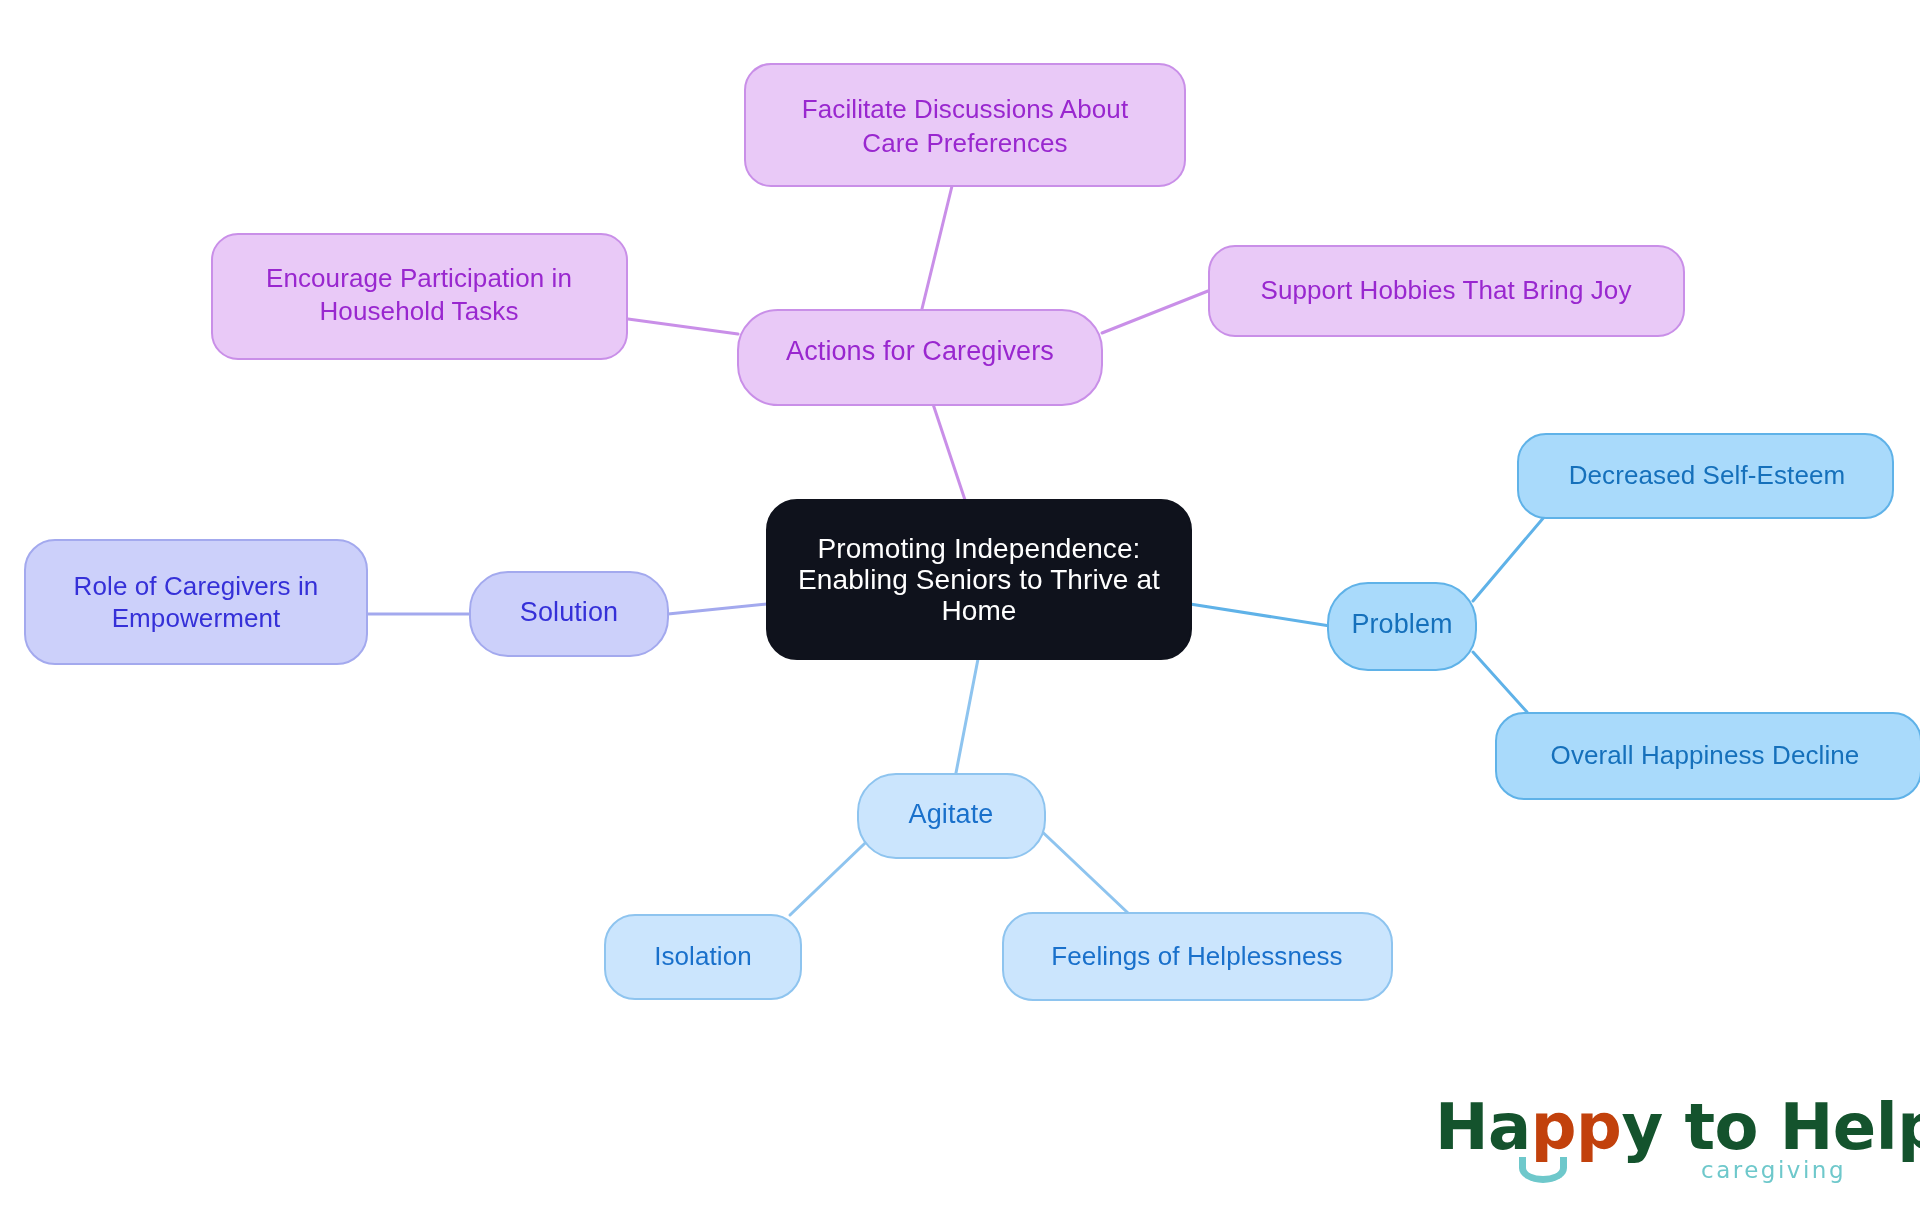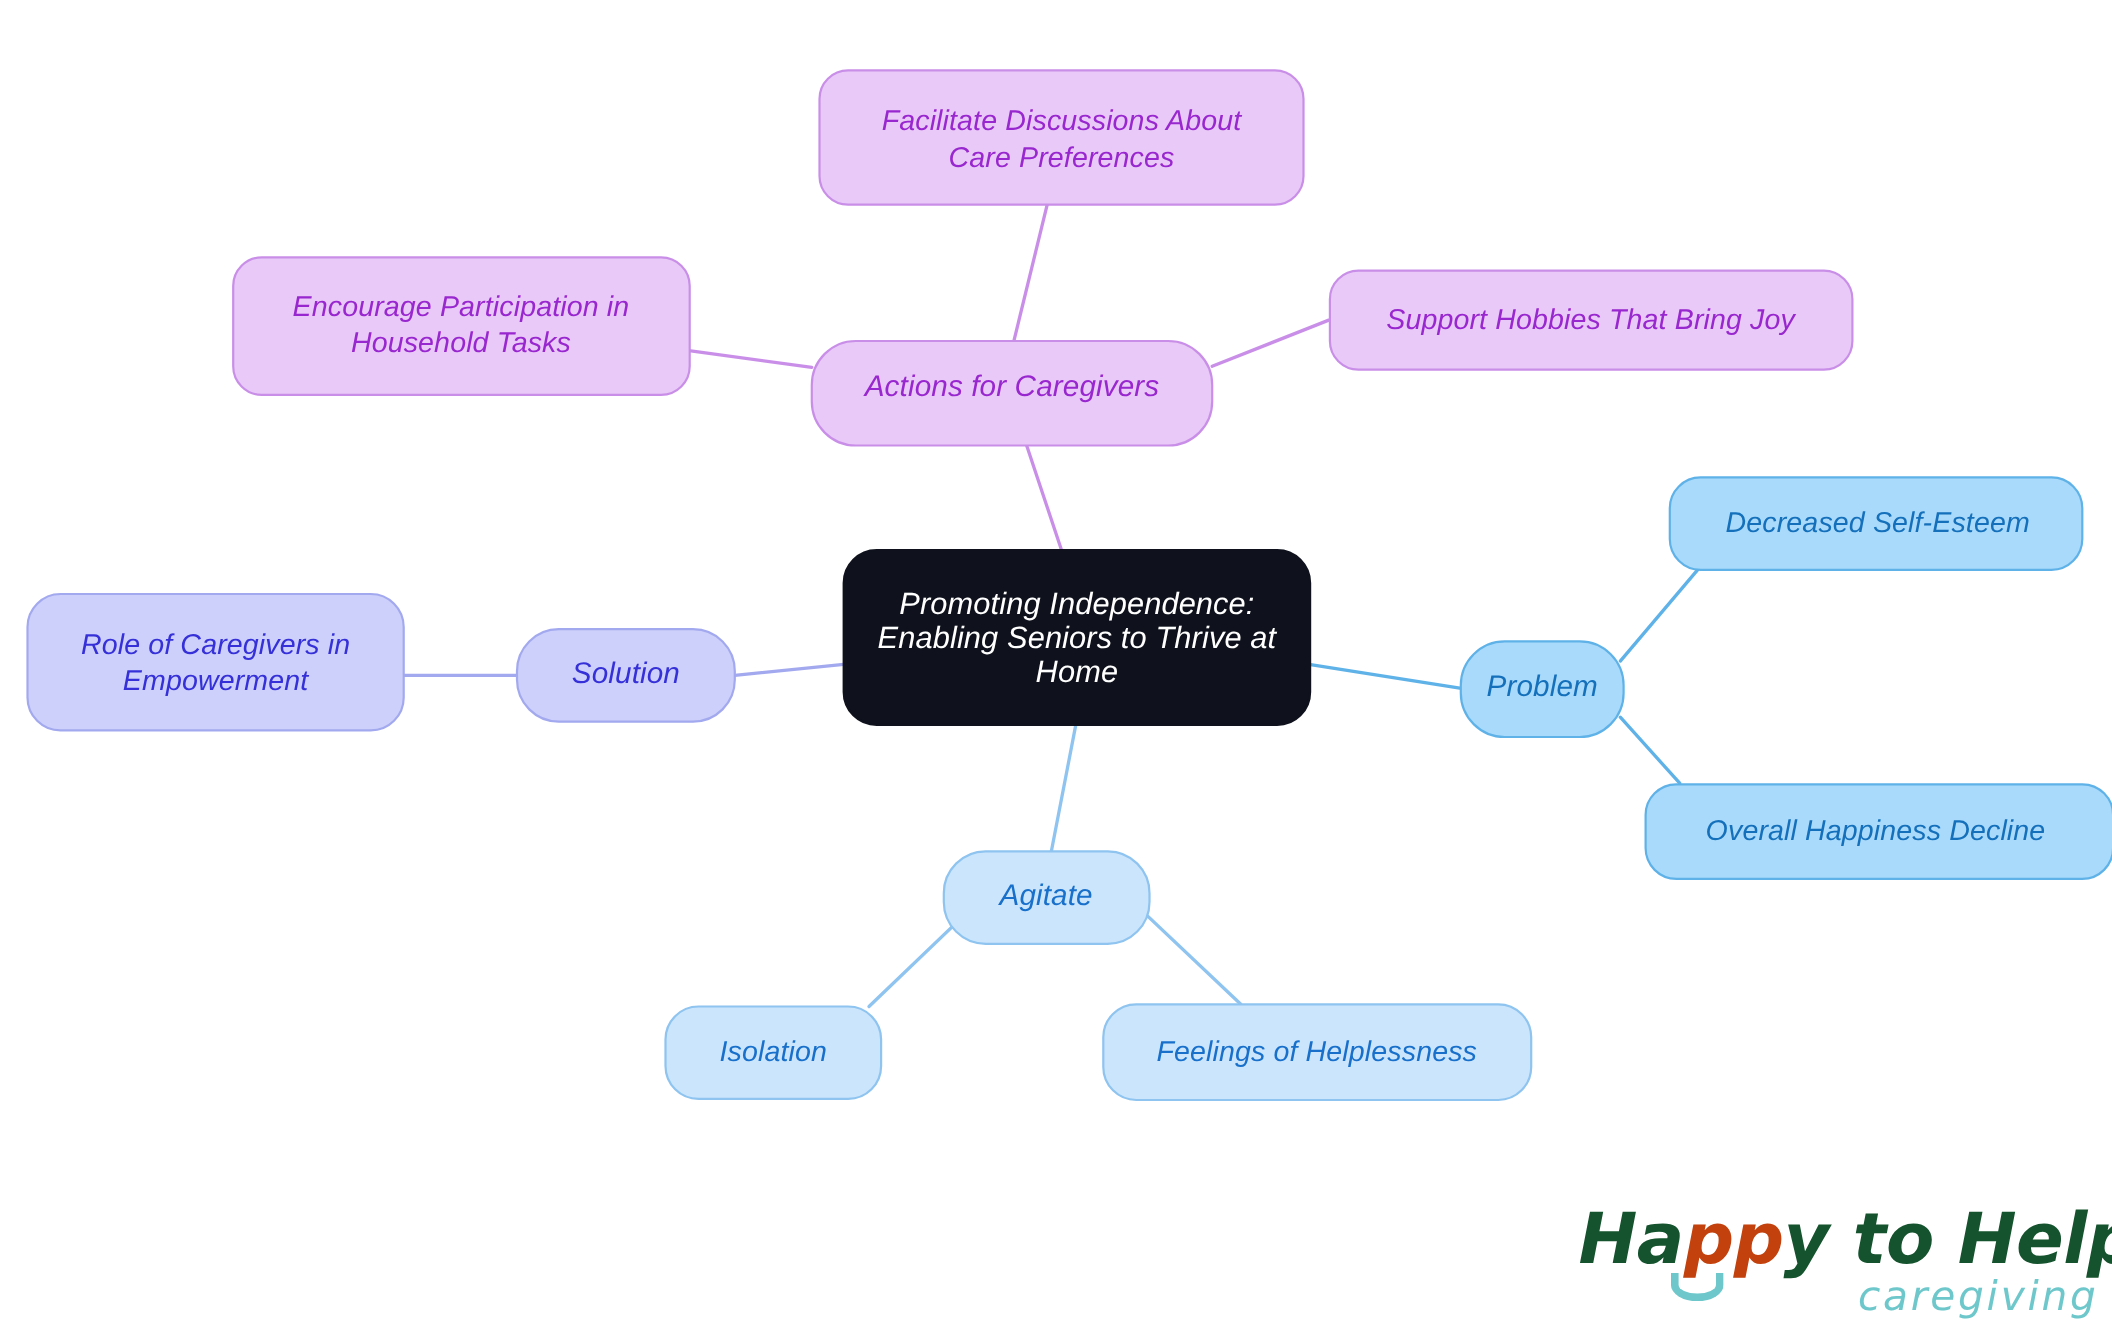--- a/index.html
+++ b/index.html
@@ -12,21 +12,20 @@
     height: 1215px;
     position: relative;
     overflow: hidden;
     font-family: "Liberation Sans", "DejaVu Sans", sans-serif;
   }
   #mindmap-root {
     position: absolute;
     inset: 0;
     width: 1920px;
     height: 1215px;
-    font-style: italic;
   }
   svg#mindmap-svg {
     position: absolute;
     left: 0;
     top: 0;
     width: 1920px;
     height: 1215px;
     display: block;
   }
   .node-text {
@@ -54,23 +53,23 @@
     font-weight: bold;
     letter-spacing: -0.5px;
     line-height: 1;
     white-space: nowrap;
     font-family: "DejaVu Sans", "Liberation Sans", sans-serif;
   }
   .logo-coral { color: #14532d; }
   .logo-teal  { color: #c2410c; }
   .logo-sub {
     position: absolute;
-    left: 254px;
+    left: 266px;
     top: 62px;
-    font-size: 37px;
+    font-size: 23px;
     letter-spacing: 2.5px;
     color: #6ec8cb;
     font-family: "DejaVu Sans", "Liberation Sans", sans-serif;
     white-space: nowrap;
   }
   .logo-smile {
     position: absolute;
     left: 84px;
     top: 62px;
     width: 48px;

